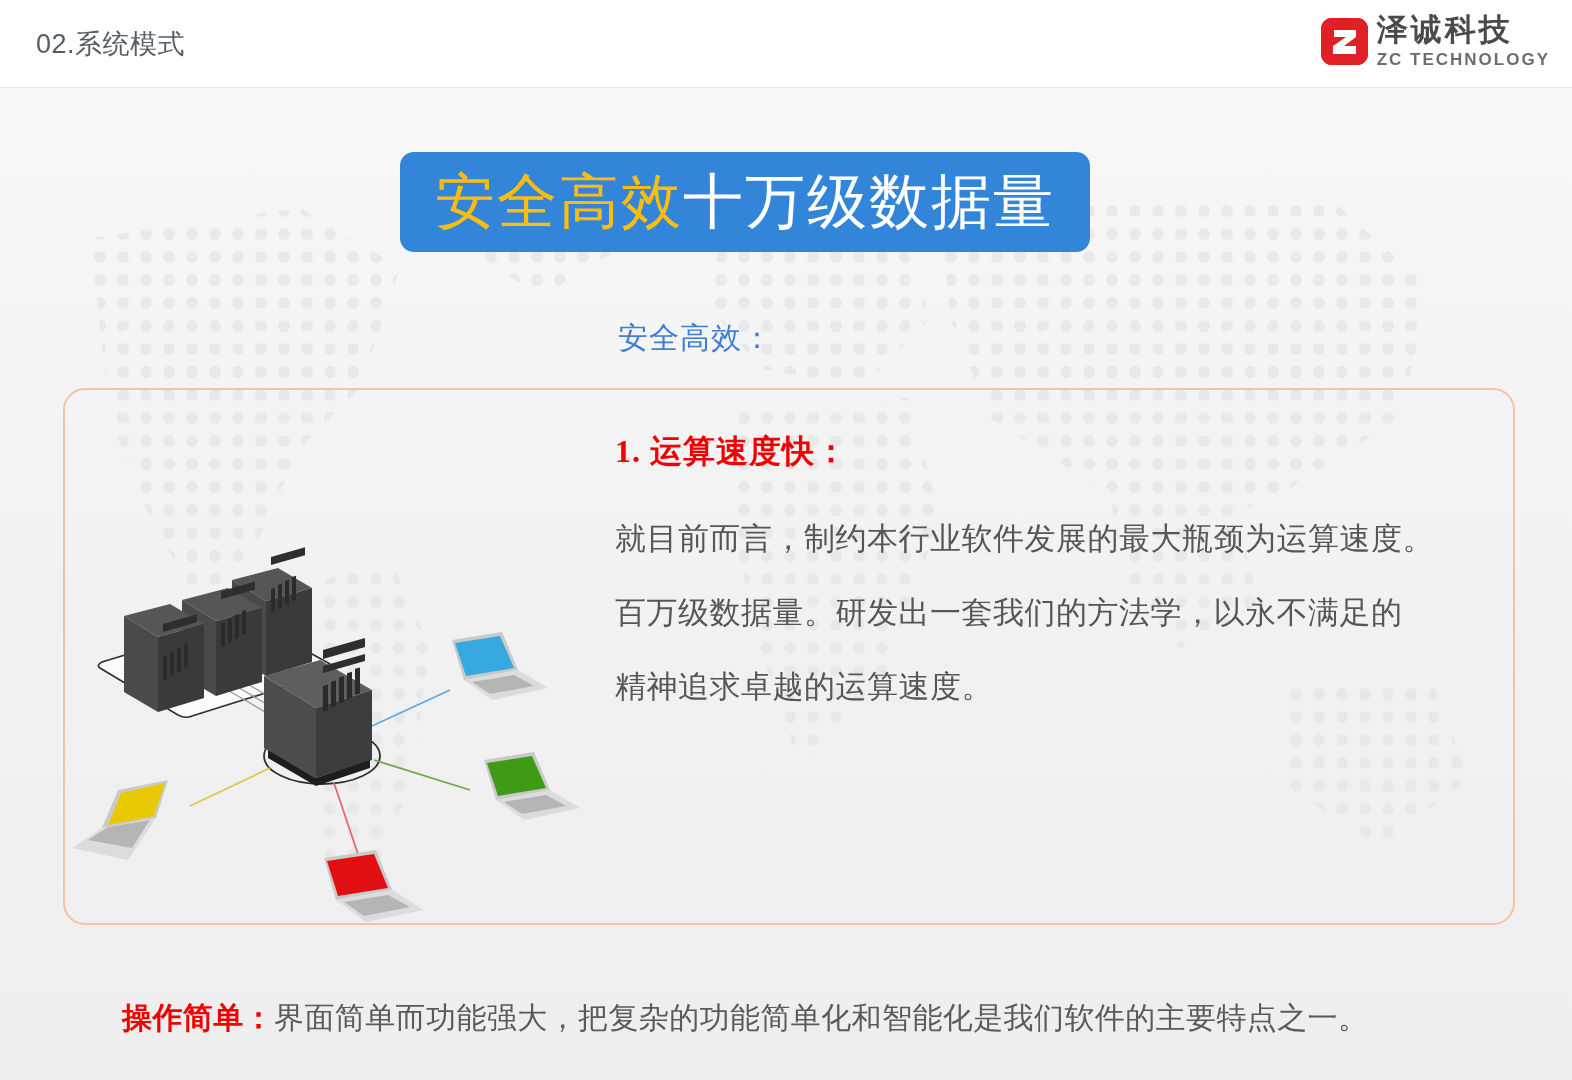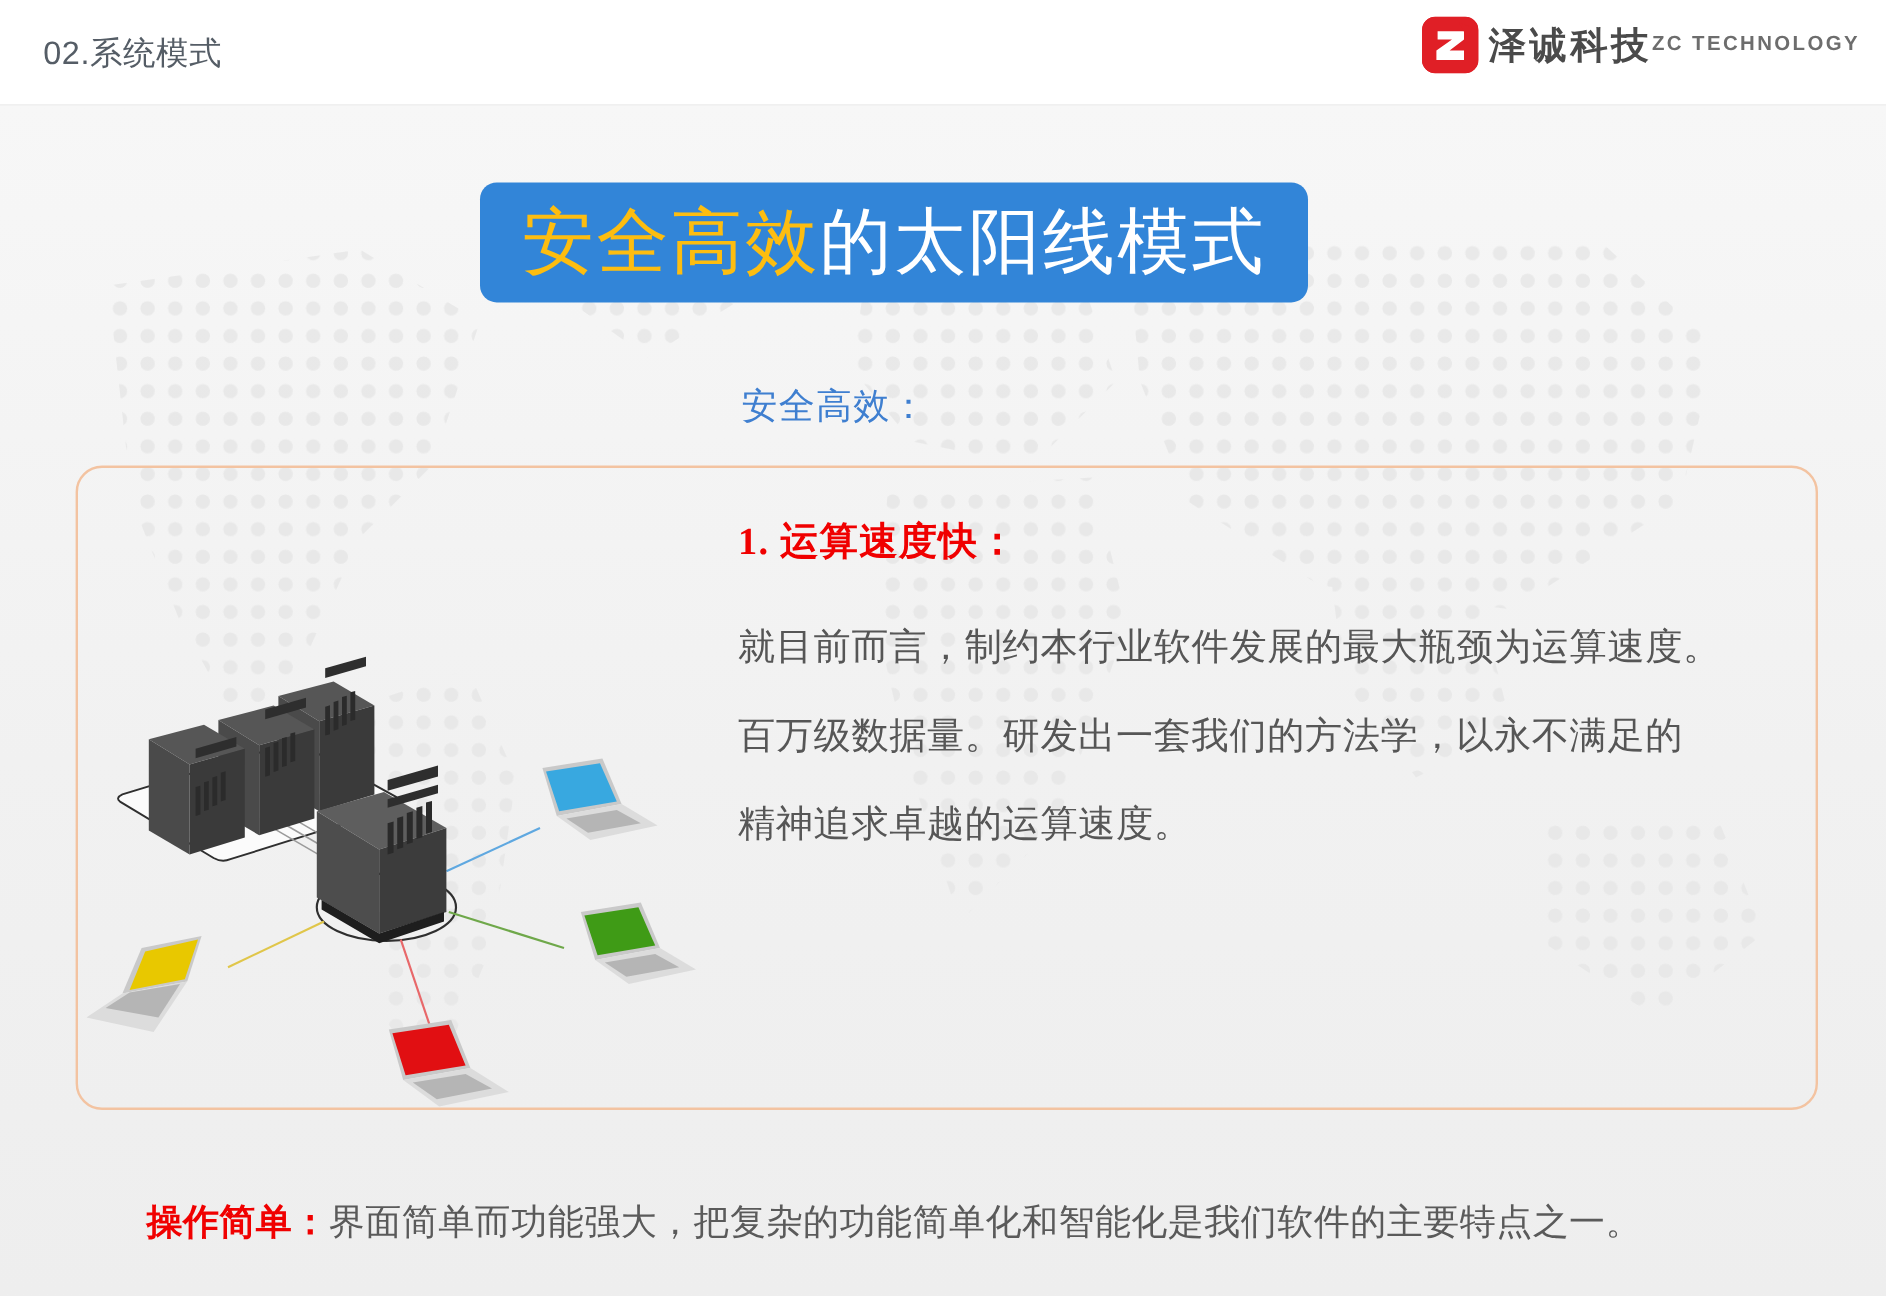--- a/index.html
+++ b/index.html
@@ -29,21 +29,21 @@
   }
   .logo-wrap {
     position:absolute; right:22px; top:14px;
     display:flex; align-items:center; gap:9px;
   }
   .logo-mark {
     width:47px; height:47px; border-radius:11px;
     background:#e01f26; position:relative; flex:none;
   }
   .logo-mark svg { position:absolute; left:0; top:0; }
-  .logo-text { display:flex; line-height:1; }
+  .logo-text { display:flex; flex-direction:column; line-height:1; }
   .logo-cn {
     font-size:31px; font-weight:bold; color:#4a4a4a;
     letter-spacing:3px; white-space:nowrap;
   }
   .logo-en {
     font-size:17px; font-weight:bold; color:#6d6d6d;
     letter-spacing:2.0px; margin-top:6px; white-space:nowrap;
   }
 
   
@@ -269,21 +269,21 @@
         <path d="M78 292 L36 299 L16 312 L60 320 Z" fill="#b5b5b5"></path>
       </g>
     </svg>
 
     <div class="card" style="top:300px;"></div>
 
   </div>
 
   <div class="title-banner">
     <div class="title-text">
-      <span class="title-hl">安全高效</span><span class="title-rest">的太阳线模式</span>
+      <span class="title-hl">安全高效</span><span class="title-rest">十万级数据量</span>
     </div>
   </div>
 
   <div class="feature-label">安全高效：</div>
 
   <div class="heading-1">1. 运算速度快：</div>
 
   <div class="para">
     <p>就目前而言，制约本行业软件发展的最大瓶颈为运算速度。</p>
     <p>百万级数据量。研发出一套我们的方法学，以永不满足的</p>

